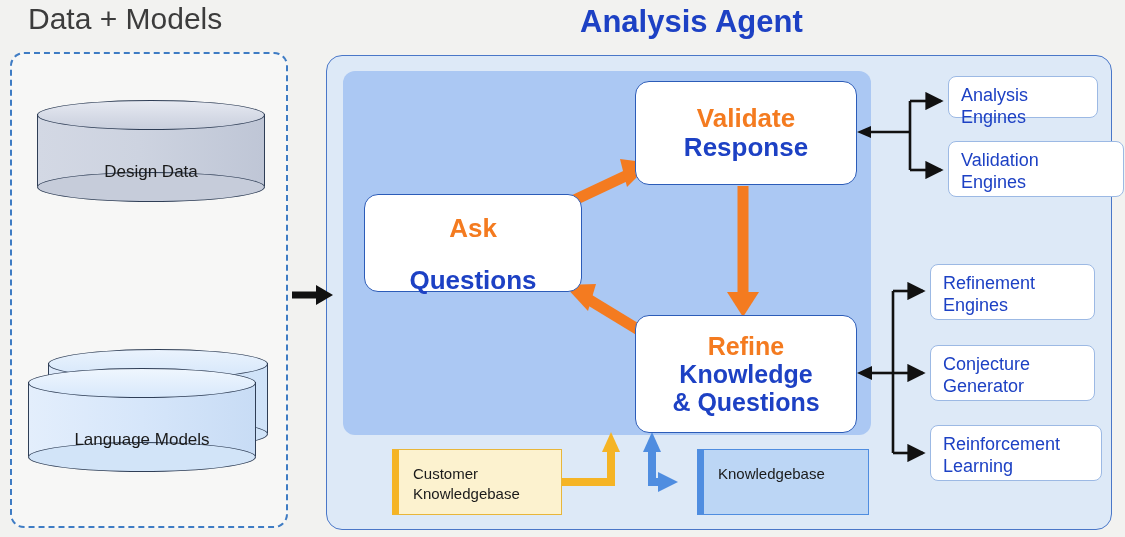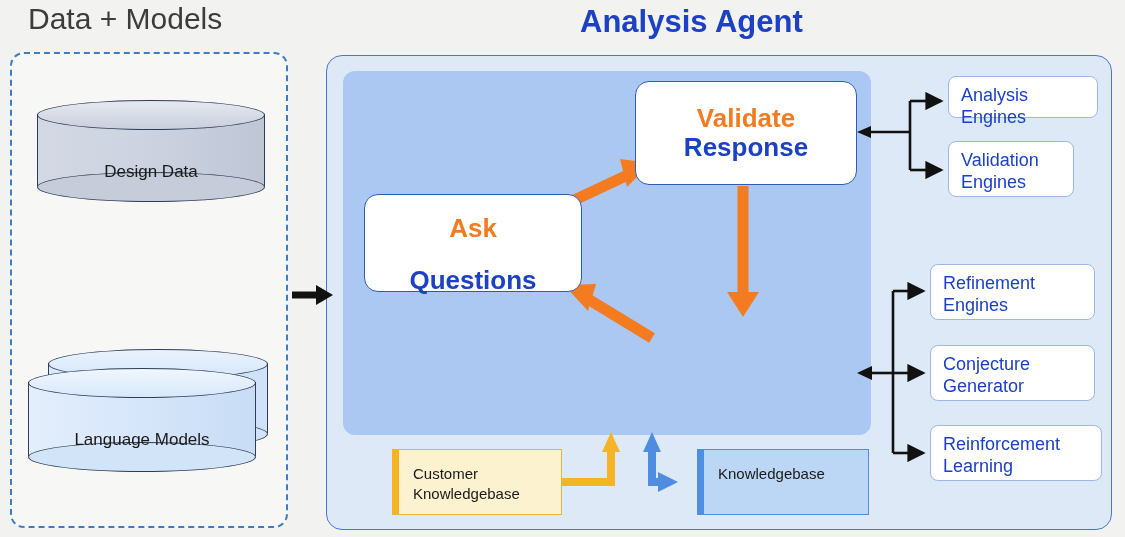--- a/index.html
+++ b/index.html
@@ -169,21 +169,21 @@
     background: #ffffff;
     border: 1.5px solid #9cb9e4;
     border-radius: 8px;
     color: #1d41c4;
     font-size: 18px;
     line-height: 1.2;
     padding: 8px 0 0 12px;
     z-index: 6;
   }
   #eng-analysis   { left: 948px; top: 76px;  width: 150px; height: 42px; }
-  #eng-validation { left: 948px; top: 141px; width: 126px; height: 56px; }
+  #eng-validation { left: 948px; top: 141px; width: 176px; height: 56px; }
   #eng-refinement { left: 930px; top: 264px; width: 165px; height: 56px; }
   #eng-conjecture { left: 930px; top: 345px; width: 165px; height: 56px; }
   #eng-reinforce  { left: 930px; top: 425px; width: 172px; height: 56px; }
 
   
   .kb-box {
     position: absolute;
     box-sizing: border-box;
     font-size: 15px;
     color: #1a1a1a;
@@ -312,20 +312,25 @@
   <div class="cycle-box" id="box-validate">
     <div class="ln orange">Validate</div>
     <div class="ln blue">Response</div>
   </div>
 
   <div class="cycle-box" id="box-ask">
     <div class="ln orange">Ask</div>
     <div class="ln blue">Questions</div>
   </div>
 
+  <div class="cycle-box" id="box-refine">
+    <div class="ln orange">Refine</div>
+    <div class="ln blue">Knowledge</div>
+    <div class="ln blue">&amp; Questions</div>
+  </div>
 
   <div class="engine-box" id="eng-analysis">
     <div>Analysis</div>
     <div>Engines</div>
   </div>
   <div class="engine-box" id="eng-validation">
     <div>Validation</div>
     <div>Engines</div>
   </div>
   <div class="engine-box" id="eng-refinement">

